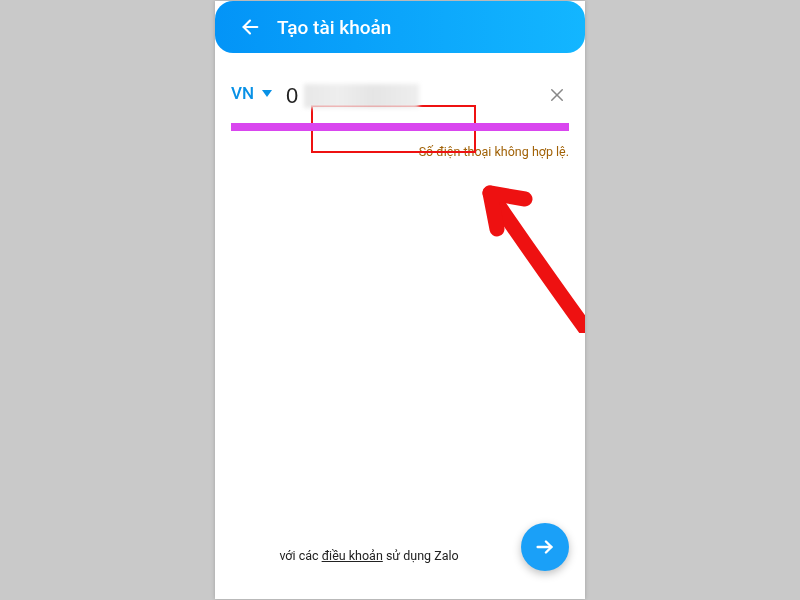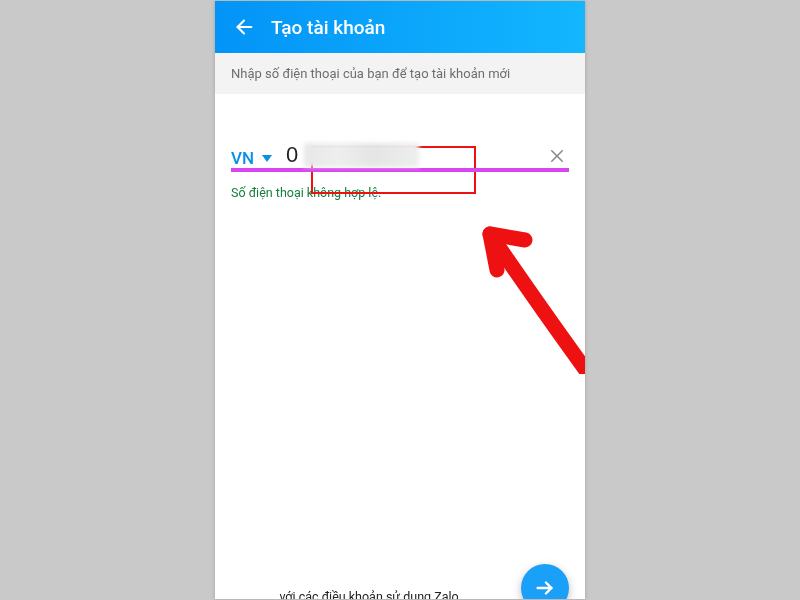--- a/index.html
+++ b/index.html
@@ -19,44 +19,45 @@
       background: #fff;
       position: relative;
       box-shadow: 0 0 4px rgba(0,0,0,0.2);
       overflow: hidden;
     }
     .header {
       height: 52px;
       background: linear-gradient(90deg, #0394f7 0%, #13b6ff 100%);
       display: flex;
       align-items: center;
-      padding: 0 18px;
+      padding: 0 24px;
       gap: 16px;
+      border-radius: 18px;
     }
     .header .back-icon svg { display: block; }
     .header-title {
       color: #fff;
       font-size: 19px;
       font-weight: 500;
     }
     .instruction-bar {
       background: #f3f3f3;
       padding: 13px 16px;
       font-size: 13px;
       color: #6e6e6e;
     }
     .content {
       padding: 0 16px;
       position: relative;
       height: calc(100% - 52px - 44px);
     }
     .input-row {
       display: flex;
-      align-items: flex-end;
-      border-bottom: 4px solid #d946ef;
+      align-items: flex-start;
+      border-bottom: 8px solid #d946ef;
       margin-top: 30px;
       height: 48px;
       position: relative;
     }
     .country-select {
       color: #0891e6;
       font-size: 17px;
       font-weight: 500;
       display: flex;
       align-items: center;
@@ -109,24 +110,25 @@
     .highlight-box {
       position: absolute;
       border: 2px solid #e11;
       left: 96px;
       top: 22px;
       width: 165px;
       height: 48px;
       pointer-events: none;
     }
     .error-text {
-      color: #15803d;
+      color: #a16207;
       font-size: 12.5px;
       margin-top: 12px;
       line-height: 1.45;
+      text-align: right;
     }
     .arrow-annotation {
       position: absolute;
       left: 260px;
       top: 80px;
       width: 140px;
       height: 170px;
       pointer-events: none;
     }
     .footer {
@@ -167,21 +169,20 @@
   <div class="header">
     <span class="back-icon">
       <svg width="22" height="22" viewBox="0 0 24 24" fill="none" stroke="#fff" stroke-width="2.3" stroke-linecap="round" stroke-linejoin="round">
         <line x1="20" y1="12" x2="5" y2="12"></line>
         <polyline points="12 19 5 12 12 5"></polyline>
       </svg>
     </span>
     <span class="header-title">Tạo tài khoản</span>
   </div>
 
-  <div class="instruction-bar">Nhập số điện thoại của bạn để tạo tài khoản mới</div>
 
   <div class="content">
 
     <div class="highlight-box"></div>
 
     <div class="input-row">
       <div class="country-select">
         <span>VN</span>
         <span class="caret-down"></span>
       </div>

